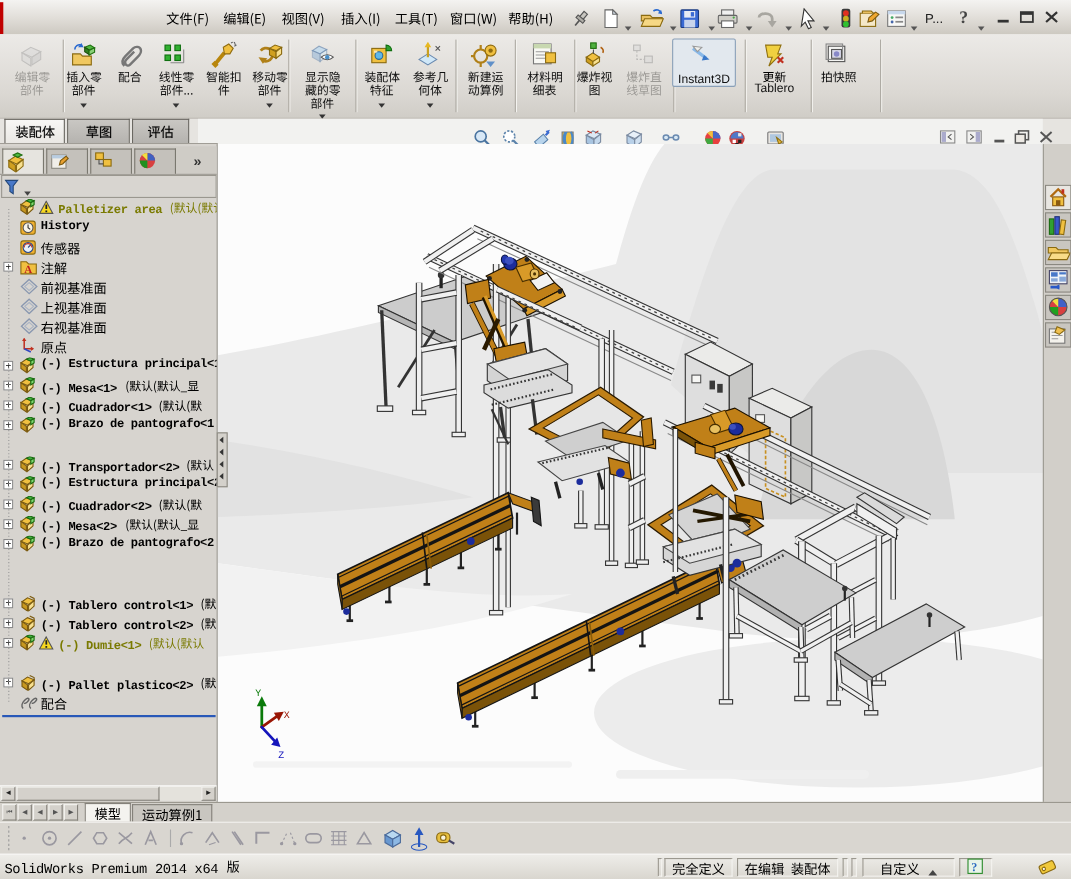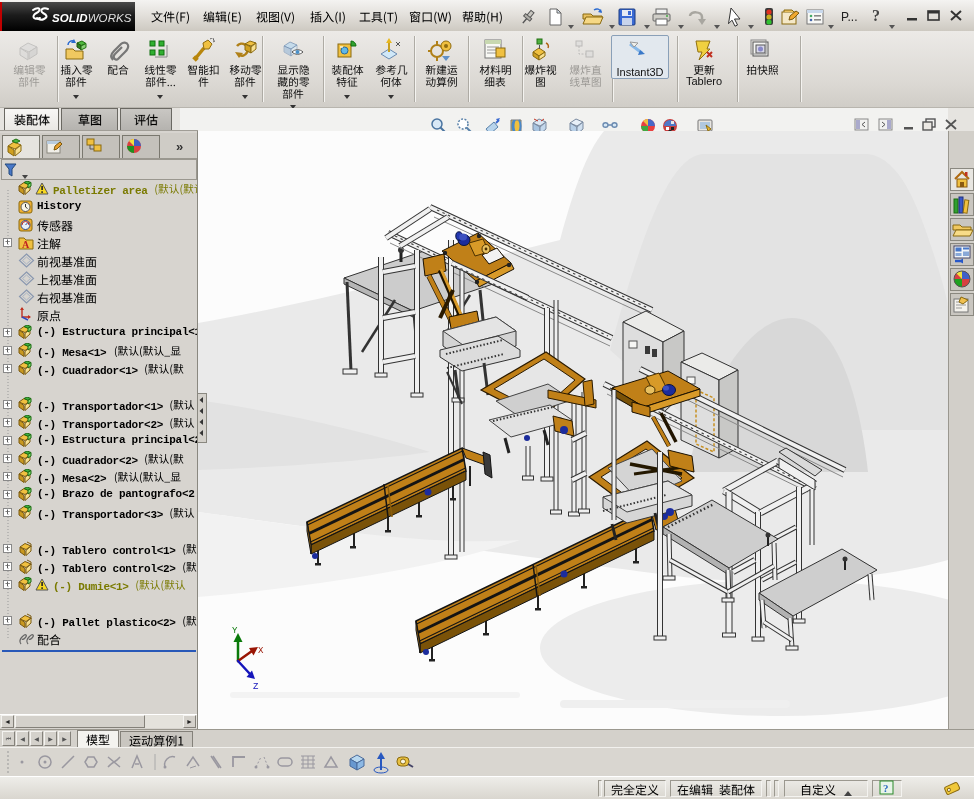--- a/index.html
+++ b/index.html
@@ -125,29 +125,20 @@
         <path id="g90e8" d="M6.8 -30.1C8.1 -27.6 9.4 -24.1 9.8 -21.8L13.1 -22.8C12.6 -25 11.3 -28.4 9.9 -31ZM30.1 -37.8V3.7H33.3V-34.5H41C39.7 -30.7 37.9 -25.6 36 -21.5C40.4 -17.2 41.6 -13.6 41.6 -10.7C41.6 -9 41.3 -7.4 40.3 -6.9C39.8 -6.5 39.1 -6.4 38.4 -6.3C37.4 -6.3 36 -6.3 34.7 -6.5C35.2 -5.5 35.6 -4 35.6 -3.1C37 -3 38.5 -3 39.7 -3.1C40.9 -3.3 42 -3.6 42.7 -4.1C44.3 -5.2 44.9 -7.5 44.9 -10.3C44.9 -13.6 43.9 -17.4 39.6 -21.9C41.6 -26.4 43.8 -31.9 45.5 -36.3L43.1 -37.9L42.5 -37.8ZM11.9 -39.6C12.6 -38.1 13.3 -36.2 13.9 -34.7H3.8V-31.4H26.5V-34.7H17.6C17 -36.3 16 -38.7 15.1 -40.5ZM20.8 -31.1C20 -28.4 18.6 -24.4 17.3 -21.7H2.4V-18.4H27.6V-21.7H20.8C22 -24.2 23.3 -27.5 24.4 -30.3ZM5.2 -14V3.5H8.6V1.2H21.8V3.2H25.4V-14ZM8.6 -2V-10.7H21.8V-2Z"></path>
         <path id="g914d" d="M26.6 -38.2V-34.7H41.2V-23H26.7V-2.2C26.7 2.2 28.1 3.4 32.5 3.4C33.5 3.4 39.6 3.4 40.6 3.4C45 3.4 46 1.2 46.5 -6.7C45.5 -6.9 44 -7.6 43.1 -8.2C42.9 -1.3 42.5 -0 40.4 -0C39 -0 33.9 -0 32.9 -0C30.7 -0 30.3 -0.4 30.3 -2.2V-19.6H41.2V-16.3H44.6V-38.2ZM6.9 -7.6H20.2V-2.6H6.9ZM6.9 -10.3V-26.5H10.1V-22.8C10.1 -20.2 9.6 -17 6.9 -14.6C7.3 -14.3 8.1 -13.6 8.4 -13.2C11.5 -15.9 12.1 -19.8 12.1 -22.7V-26.5H14.8V-17.5C14.8 -15.2 15.4 -14.7 17.3 -14.7C17.7 -14.7 19.3 -14.7 19.7 -14.7H20.2V-10.3ZM2.7 -38.4V-35.2H9.6V-29.7H3.9V3.6H6.9V0.3H20.2V3H23.1V-29.7H17.7V-35.2H24.2V-38.4ZM12.2 -29.7V-35.2H15.1V-29.7ZM16.9 -26.5H20.2V-16.8L20 -16.9C19.9 -16.8 19.8 -16.8 19.3 -16.8C19 -16.8 17.8 -16.8 17.5 -16.8C16.9 -16.8 16.9 -16.9 16.9 -17.5Z"></path>
         <path id="g9690" d="M22.9 -8.1V-0.9C22.9 2.5 24 3.4 28.1 3.4C29 3.4 34.3 3.4 35.2 3.4C38.4 3.4 39.4 2.3 39.8 -2.6C38.8 -2.8 37.5 -3.3 36.8 -3.8C36.7 -0.1 36.4 0.3 34.8 0.3C33.7 0.3 29.2 0.3 28.4 0.3C26.5 0.3 26.2 0.1 26.2 -0.9V-8.1ZM18.7 -8.2C17.9 -5.4 16.5 -1.6 14.9 0.7L17.6 2.4C19.2 -0.1 20.6 -4.1 21.5 -7ZM26 -10.1C28.6 -8.2 32 -5.5 33.6 -3.7L35.9 -5.9C34.2 -7.6 30.8 -10.2 28.2 -12ZM37.9 -7.7C40 -4.7 42.2 -0.7 43.1 2L46.1 0.7C45.1 -2 42.9 -5.9 40.7 -8.8ZM26 -39.9C24.3 -36.7 21.3 -32.6 17.2 -29.5C18 -29.1 19 -28.1 19.6 -27.4L19.7 -27.5V-25.8H39.8V-21.8H20.8V-19.1H39.8V-14.8H19.4V-12H43.2V-28.6H34.8C36.5 -30.6 38.4 -32.9 39.6 -35.1L37.4 -36.5L37 -36.4H27.6C28.2 -37.4 28.8 -38.4 29.3 -39.3ZM21 -28.6C22.7 -30.2 24.2 -31.9 25.6 -33.6H34.9C33.8 -31.9 32.3 -30 31.1 -28.6ZM3.9 -38.3V3.8H7.1V-35H13.5C12.5 -31.7 11.1 -27.4 9.7 -23.9C13.2 -20.1 14 -16.9 14 -14.3C14 -12.8 13.8 -11.5 13.1 -11C12.6 -10.7 12.1 -10.6 11.5 -10.6C10.8 -10.5 9.8 -10.6 8.7 -10.6C9.3 -9.7 9.6 -8.3 9.6 -7.4C10.7 -7.4 11.9 -7.4 12.9 -7.5C13.9 -7.6 14.7 -7.9 15.4 -8.4C16.7 -9.3 17.3 -11.3 17.3 -13.9C17.3 -16.9 16.5 -20.3 13 -24.3C14.5 -28.1 16.4 -33 17.7 -37L15.4 -38.4L14.8 -38.3Z"></path>
         <path id="g96f6" d="M9.3 -27.9V-25.6H19.7V-27.9ZM8.2 -23.1V-20.7H19.7V-23.1ZM28 -23.1V-20.7H39.9V-23.1ZM28 -27.9V-25.6H38.7V-27.9ZM3.6 -32.9V-24.5H6.9V-30.4H22.1V-23H25.6V-30.4H41V-24.5H44.4V-32.9H25.6V-35.7H41.5V-38.4H6.4V-35.7H22.1V-32.9ZM20.6 -14.3C22.1 -13.2 23.8 -11.6 24.7 -10.4H8.2V-7.6H34.4C31.6 -5.7 27.8 -3.6 24.7 -2.3C21.5 -3.4 18.1 -4.4 15.3 -5.1L13.7 -2.8C20.2 -1.1 28.5 2 32.8 4.2L34.4 1.5C32.8 0.8 30.9 -0 28.7 -0.9C32.7 -3 37.5 -6 40.3 -8.9L38 -10.6L37.5 -10.4H25.3L27.3 -11.8C26.3 -13 24.5 -14.7 22.9 -15.8ZM24.7 -21.8C19.5 -18 9.9 -14.6 1.7 -12.9C2.4 -12.1 3.3 -11 3.7 -10.2C10.3 -11.8 17.8 -14.4 23.4 -17.6C28.9 -14.6 37.9 -11.7 44.4 -10.4C44.9 -11.2 45.9 -12.6 46.6 -13.3C40.1 -14.4 31.2 -16.8 26.1 -19.2L27.5 -20.2Z"></path>
         <path id="g9762" d="M18.7 -16H28.8V-10.6H18.7ZM18.7 -19V-24.3H28.8V-19ZM18.7 -7.7H28.8V-2.1H18.7ZM2.8 -37.2V-33.7H21.3C21 -31.7 20.4 -29.5 20 -27.6H5V3.8H8.4V1.3H39.4V3.8H43V-27.6H23.7L25.5 -33.7H45.4V-37.2ZM8.4 -2.1V-24.3H15.4V-2.1ZM39.4 -2.1H32.2V-24.3H39.4Z"></path>
         <path id="g9ed8" d="M36.5 -36.5C38.4 -34.1 40.8 -30.7 41.8 -28.7L44.4 -30.3C43.2 -32.3 40.8 -35.5 38.8 -37.8ZM7.9 -33.6C8.7 -31.3 9.3 -28.2 9.4 -26.2L11.3 -26.7C11.2 -28.7 10.6 -31.7 9.7 -34.1ZM9.7 -5.7C10.1 -3 10.3 0.4 10.2 2.6L12.7 2.4C12.8 0.1 12.5 -3.3 12 -6ZM14.4 -5.7C15.3 -3.3 15.9 -0.1 16 1.9L18.4 1.3C18.2 -0.6 17.6 -3.8 16.7 -6.2ZM19.3 -6C20.2 -4 21.1 -1.5 21.3 0.1L23.7 -0.8C23.4 -2.4 22.6 -4.8 21.6 -6.7ZM5.5 -6.8C4.6 -4.2 3.1 -0.5 1.6 1.8L4.1 3C5.6 0.6 6.9 -3.1 7.9 -5.8ZM17.8 -34.1C17.4 -31.9 16.4 -28.4 15.7 -26.4L17.3 -25.7C18.1 -27.6 19.1 -30.8 20 -33.3ZM32.8 -40.3V-29.4L32.7 -26.4H24.7V-23H32.6C32 -15 30 -6 23 1.5C24 2.1 25.1 2.9 25.8 3.6C30.9 -2.2 33.5 -8.7 34.8 -15.2C36.8 -7.1 39.8 -0.3 44.5 3.6C45.1 2.7 46.2 1.5 47 0.9C41.1 -3.6 37.7 -12.7 36 -23H45.6V-26.4H35.9L36 -29.4V-40.3ZM7.1 -36.1H12.8V-24.2H7.1ZM15.1 -36.1H20.4V-24.2H15.1ZM3.9 -18.1V-15.2H12.3V-11.5L2.9 -11L3.1 -7.8C8.6 -8.2 16.4 -8.6 23.9 -9.2L24 -12.1L15.5 -11.6V-15.2H23.2V-18.1H15.5V-21.6H23.3V-38.7H4.3V-21.6H12.3V-18.1Z"></path>
       </defs>
     </svg>
     <div id="titlebar"></div>
     <div id="redbar"></div>
-    <div id="logo">
-      <svg width="133" height="29" viewBox="0 0 133 29" style="position:absolute;left:0;top:0">
-<g fill="none" stroke="#fff" stroke-width="2" stroke-linecap="round">
-<path d="M31,8 c4,-3 8,-2 6,1 c-1,2 -4,2 -5,4 c-2,3 2,5 6,3"></path>
-<path d="M46,7 c-5,-2 -9,1 -5,4 c4,2 5,4 1,6 c-3,1.5 -6,0.5 -7,-1"></path>
-</g>
-<text x="50" y="19.5" fill="#fff" font-family="Liberation Sans" font-size="11.5" font-weight="bold" font-style="italic" letter-spacing="0.1">SOLID<tspan fill="#e0e0e0" font-weight="normal">WORKS</tspan></text>
-</svg>
-    </div>
     <div class="menu" style="left:151px"><svg class="ct" style="width:39px;height:16px;vertical-align:0px" viewBox="0 -49.0 154.9 62.4">
         <g fill="#000">
           <use href="#g6587" x="0"></use>
           <use href="#g4ef6" x="48"></use>
           <use href="#g28" x="96"></use>
           <use href="#g46" x="112"></use>
           <use href="#g29" x="139"></use>
         </g>
       </svg></div>
     <div class="menu" style="left:203px"><svg class="ct" style="width:39px;height:16px;vertical-align:0px" viewBox="0 -49.0 156.7 62.4">
@@ -948,36 +939,30 @@
           <span class="abs" style="left:37px;top:1px;white-space:nowrap"><span style="color:#000">(-) Cuadrador&lt;1&gt; </span><svg class="ct" style="width:40px;height:14px;vertical-align:-2px" viewBox="0 -49.0 176.4 62.4">
               <g fill="#000">
                 <use href="#g28" x="0"></use>
                 <use href="#g9ed8" x="16"></use>
                 <use href="#g8ba4" x="64"></use>
                 <use href="#g28" x="112"></use>
                 <use href="#g9ed8" x="128"></use>
               </g>
             </svg></span>
         </div>
-        <div class="trow" style="top:266px;left:0;width:198px">
+        <div class="trow" style="top:248px;left:0;width:198px">
           <span class="abs" style="left:3px;top:3px;width:9px;height:9px;border:1px solid #888;background:#fff;font-size:9px;line-height:7px;text-align:center;font-weight:normal;font-family:Liberation Sans">+</span>
           <span class="abs" style="left:18px;top:0px"><svg width="17" height="15" viewBox="0 0 17 15">
               <path d="M1,5 l5,-3.5 6,2.5 -5,3.5 z" fill="#f0c040" stroke="#7a5a10"></path>
               <path d="M1,5 l0,5 5,3.5 0,-5 z" fill="#c89820" stroke="#7a5a10"></path>
               <path d="M12,4 l0,5 -5,4.5 0,-5 z" fill="#f8e090" stroke="#7a5a10"></path>
               <path d="M6,1.5 l3,-1.5 4,1.5 -3,1.8 z" fill="#40b040" stroke="#1a6a10"></path>
               <path d="M13,1.5 l0,3.5 -3,2 0,-3.7 z" fill="#80d870" stroke="#1a6a10"></path>
             </svg></span>
-          <span class="abs" style="left:37px;top:1px;white-space:nowrap"><span style="color:#000">(-) Transportador&lt;1&gt; </span><svg class="ct" style="width:26px;height:14px;vertical-align:-2px" viewBox="0 -49.0 112.2 62.4">
-              <g fill="#000">
-                <use href="#g28" x="0"></use>
-                <use href="#g9ed8" x="16"></use>
-                <use href="#g8ba4" x="64"></use>
-              </g>
-            </svg></span>
+          <span class="abs" style="left:37px;top:1px;white-space:nowrap"><span style="color:#000">(-) Brazo de pantografo&lt;1</span></span>
         </div>
         <div class="trow" style="top:284px;left:0;width:198px">
           <span class="abs" style="left:3px;top:3px;width:9px;height:9px;border:1px solid #888;background:#fff;font-size:9px;line-height:7px;text-align:center;font-weight:normal;font-family:Liberation Sans">+</span>
           <span class="abs" style="left:18px;top:0px"><svg width="17" height="15" viewBox="0 0 17 15">
               <path d="M1,5 l5,-3.5 6,2.5 -5,3.5 z" fill="#f0c040" stroke="#7a5a10"></path>
               <path d="M1,5 l0,5 5,3.5 0,-5 z" fill="#c89820" stroke="#7a5a10"></path>
               <path d="M12,4 l0,5 -5,4.5 0,-5 z" fill="#f8e090" stroke="#7a5a10"></path>
               <path d="M6,1.5 l3,-1.5 4,1.5 -3,1.8 z" fill="#40b040" stroke="#1a6a10"></path>
               <path d="M13,1.5 l0,3.5 -3,2 0,-3.7 z" fill="#80d870" stroke="#1a6a10"></path>
             </svg></span>
@@ -1044,37 +1029,20 @@
         <div class="trow" style="top:356px;left:0;width:198px">
           <span class="abs" style="left:3px;top:3px;width:9px;height:9px;border:1px solid #888;background:#fff;font-size:9px;line-height:7px;text-align:center;font-weight:normal;font-family:Liberation Sans">+</span>
           <span class="abs" style="left:18px;top:0px"><svg width="17" height="15" viewBox="0 0 17 15">
               <path d="M1,5 l5,-3.5 6,2.5 -5,3.5 z" fill="#f0c040" stroke="#7a5a10"></path>
               <path d="M1,5 l0,5 5,3.5 0,-5 z" fill="#c89820" stroke="#7a5a10"></path>
               <path d="M12,4 l0,5 -5,4.5 0,-5 z" fill="#f8e090" stroke="#7a5a10"></path>
               <path d="M6,1.5 l3,-1.5 4,1.5 -3,1.8 z" fill="#40b040" stroke="#1a6a10"></path>
               <path d="M13,1.5 l0,3.5 -3,2 0,-3.7 z" fill="#80d870" stroke="#1a6a10"></path>
             </svg></span>
           <span class="abs" style="left:37px;top:1px;white-space:nowrap"><span style="color:#000">(-) Brazo de pantografo&lt;2</span></span>
-        </div>
-        <div class="trow" style="top:374px;left:0;width:198px">
-          <span class="abs" style="left:3px;top:3px;width:9px;height:9px;border:1px solid #888;background:#fff;font-size:9px;line-height:7px;text-align:center;font-weight:normal;font-family:Liberation Sans">+</span>
-          <span class="abs" style="left:18px;top:0px"><svg width="17" height="15" viewBox="0 0 17 15">
-              <path d="M1,5 l5,-3.5 6,2.5 -5,3.5 z" fill="#f0c040" stroke="#7a5a10"></path>
-              <path d="M1,5 l0,5 5,3.5 0,-5 z" fill="#c89820" stroke="#7a5a10"></path>
-              <path d="M12,4 l0,5 -5,4.5 0,-5 z" fill="#f8e090" stroke="#7a5a10"></path>
-              <path d="M6,1.5 l3,-1.5 4,1.5 -3,1.8 z" fill="#40b040" stroke="#1a6a10"></path>
-              <path d="M13,1.5 l0,3.5 -3,2 0,-3.7 z" fill="#80d870" stroke="#1a6a10"></path>
-            </svg></span>
-          <span class="abs" style="left:37px;top:1px;white-space:nowrap"><span style="color:#000">(-) Transportador&lt;3&gt; </span><svg class="ct" style="width:26px;height:14px;vertical-align:-2px" viewBox="0 -49.0 112.2 62.4">
-              <g fill="#000">
-                <use href="#g28" x="0"></use>
-                <use href="#g9ed8" x="16"></use>
-                <use href="#g8ba4" x="64"></use>
-              </g>
-            </svg></span>
         </div>
         <div class="trow" style="top:410px;left:0;width:198px">
           <span class="abs" style="left:3px;top:3px;width:9px;height:9px;border:1px solid #888;background:#fff;font-size:9px;line-height:7px;text-align:center;font-weight:normal;font-family:Liberation Sans">+</span>
           <span class="abs" style="left:18px;top:0px"><svg width="17" height="15" viewBox="0 0 17 15">
               <path d="M2,6 l5,-3.5 6,2.5 -5,3.5 z" fill="#f0c040" stroke="#7a5a10"></path>
               <path d="M2,6 l0,5 5,3.5 0,-5 z" fill="#c89820" stroke="#7a5a10"></path>
               <path d="M13,5 l0,5 -5,4.5 0,-5 z" fill="#f8e090" stroke="#7a5a10"></path>
               <path d="M9,1 l4,2 0,3" fill="none" stroke="#7a5a10"></path>
             </svg></span>
           <span class="abs" style="left:37px;top:1px;white-space:nowrap"><span style="color:#000">(-) Tablero control&lt;1&gt; </span><svg class="ct" style="width:15px;height:14px;vertical-align:-2px" viewBox="0 -49.0 64.2 62.4">
@@ -1582,20 +1550,25 @@
         <path d="M0,-10 l-4,7 8,0 z" fill="#2858c0"></path>
         <ellipse cx="0" cy="8" rx="7" ry="3" fill="none" stroke="#2858c0"></ellipse>
       </g>
       <g transform="translate(404,13)">
         <rect x="-7" y="-5" width="12" height="9" rx="4" fill="#e8c040" stroke="#8a6a10"></rect>
         <circle cx="-1" cy="-0.5" r="2.5" fill="#f8f4e0" stroke="#8a6a10"></circle>
         <path d="M4,2 l5,3" stroke="#446" stroke-width="2"></path>
       </g>
     </svg>
     <div id="status"></div>
+    <div class="abs" style="left:4px;top:780px;font-family:'Liberation Mono',monospace;font-size:12.5px;letter-spacing:-0.3px;white-space:nowrap">SolidWorks Premium 2014 x64 <svg class="ct" style="width:12px;height:16px;vertical-align:-2px" viewBox="0 -49.0 48.0 62.4">
+        <g fill="#000">
+          <use href="#g7248" x="0"></use>
+        </g>
+      </svg></div>
     <div class="cell" style="top:780px;left:598px;width:4px"></div>
     <div class="cell" style="top:780px;left:604px;width:62px;padding-top:1px"><svg class="ct" style="width:48px;height:16px;vertical-align:0px" viewBox="0 -49.0 192.0 62.4">
         <g fill="#000">
           <use href="#g5b8c" x="0"></use>
           <use href="#g5168" x="48"></use>
           <use href="#g5b9a" x="96"></use>
           <use href="#g4e49" x="144"></use>
         </g>
       </svg></div>
     <div class="cell" style="top:780px;left:670px;width:92px;padding-top:1px"><svg class="ct" style="width:78px;height:16px;vertical-align:0px" viewBox="0 -49.0 312.0 62.4">

